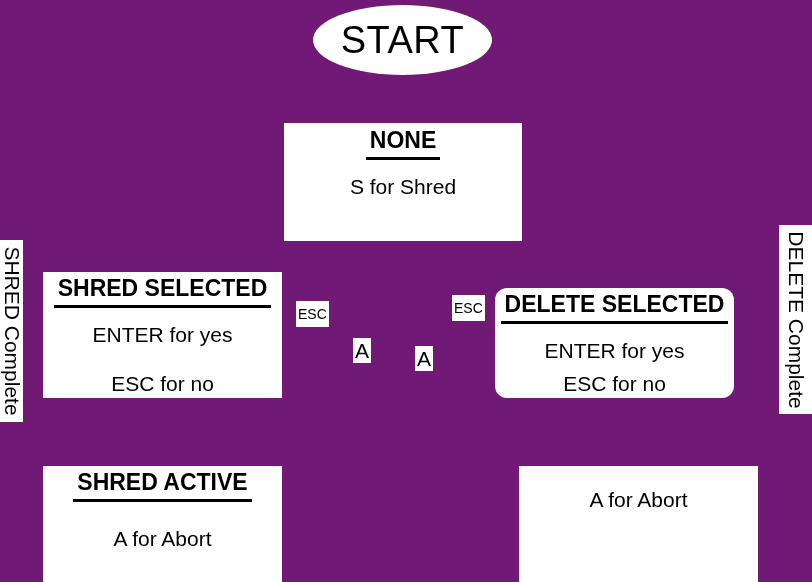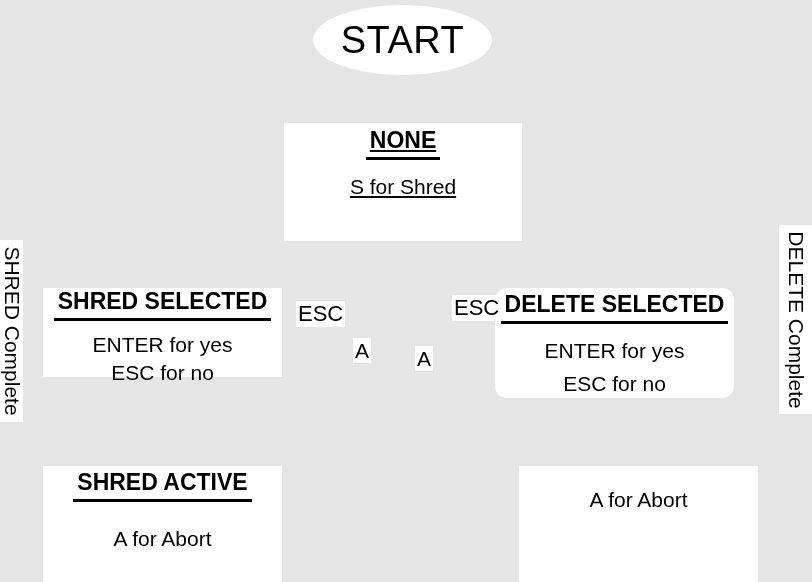--- a/index.html
+++ b/index.html
@@ -4,21 +4,21 @@
 <style>
   html, body {
     margin: 0;
     padding: 0;
     background: #000000;
   }
   #canvas {
     position: relative;
     width: 812px;
     height: 582px;
-    background: #e5e5e5;
+    background: #701a75;
     overflow: hidden;
     font-family: "Liberation Sans", sans-serif;
   }
 
   
   .terminator {
     position: absolute;
     background: #ffffff;
     border-radius: 50%;
     display: flex;
@@ -70,37 +70,37 @@
   }
   .state-line {
     font-size: 21px;
     line-height: 1.32;
     text-align: center;
     color: #000000;
     white-space: nowrap;
   }
 
   
-  #state-none        { left: 284px; top: 123px;  width: 238px; height: 118px; text-decoration: underline; }
+  #state-none        { left: 284px; top: 123px;  width: 238px; height: 118px; }
   #state-none .state-title  { height: 40px; }
-  #state-shred-sel   { left: 43px;  top: 288px;  width: 239px; height: 89px; }
+  #state-shred-sel   { left: 43px;  top: 272px;  width: 239px; height: 126px; }
   #state-shred-sel .state-title { height: 39px; }
   #state-delete-sel  { left: 495px; top: 288px;  width: 239px; height: 110px; border-radius: 12px; }
   #state-delete-sel .state-title { height: 39px; }
   #state-shred-act   { left: 43px;  top: 466px;  width: 239px; height: 116px; }
   #state-shred-act .state-title { height: 39px; }
   #state-delete-act  { left: 519px; top: 466px;  width: 239px; height: 116px; }
   #state-delete-act .state-title { height: 39px; }
 
   
   .edge-label {
     position: absolute;
     background: #ffffff;
     color: #000000;
-    font-size: 22px;
+    font-size: 14px;
     line-height: 26px;
     padding: 0 2px;
     white-space: nowrap;
     box-sizing: border-box;
   }
   #label-esc-left   { left: 296px; top: 301px; }
   #label-esc-right  { left: 452px; top: 295px; }
   #label-a-left     { left: 353px; top: 338px; font-size: 21px; line-height: 25px; }
   #label-a-right    { left: 415px; top: 346px; font-size: 21px; line-height: 25px; }
 

